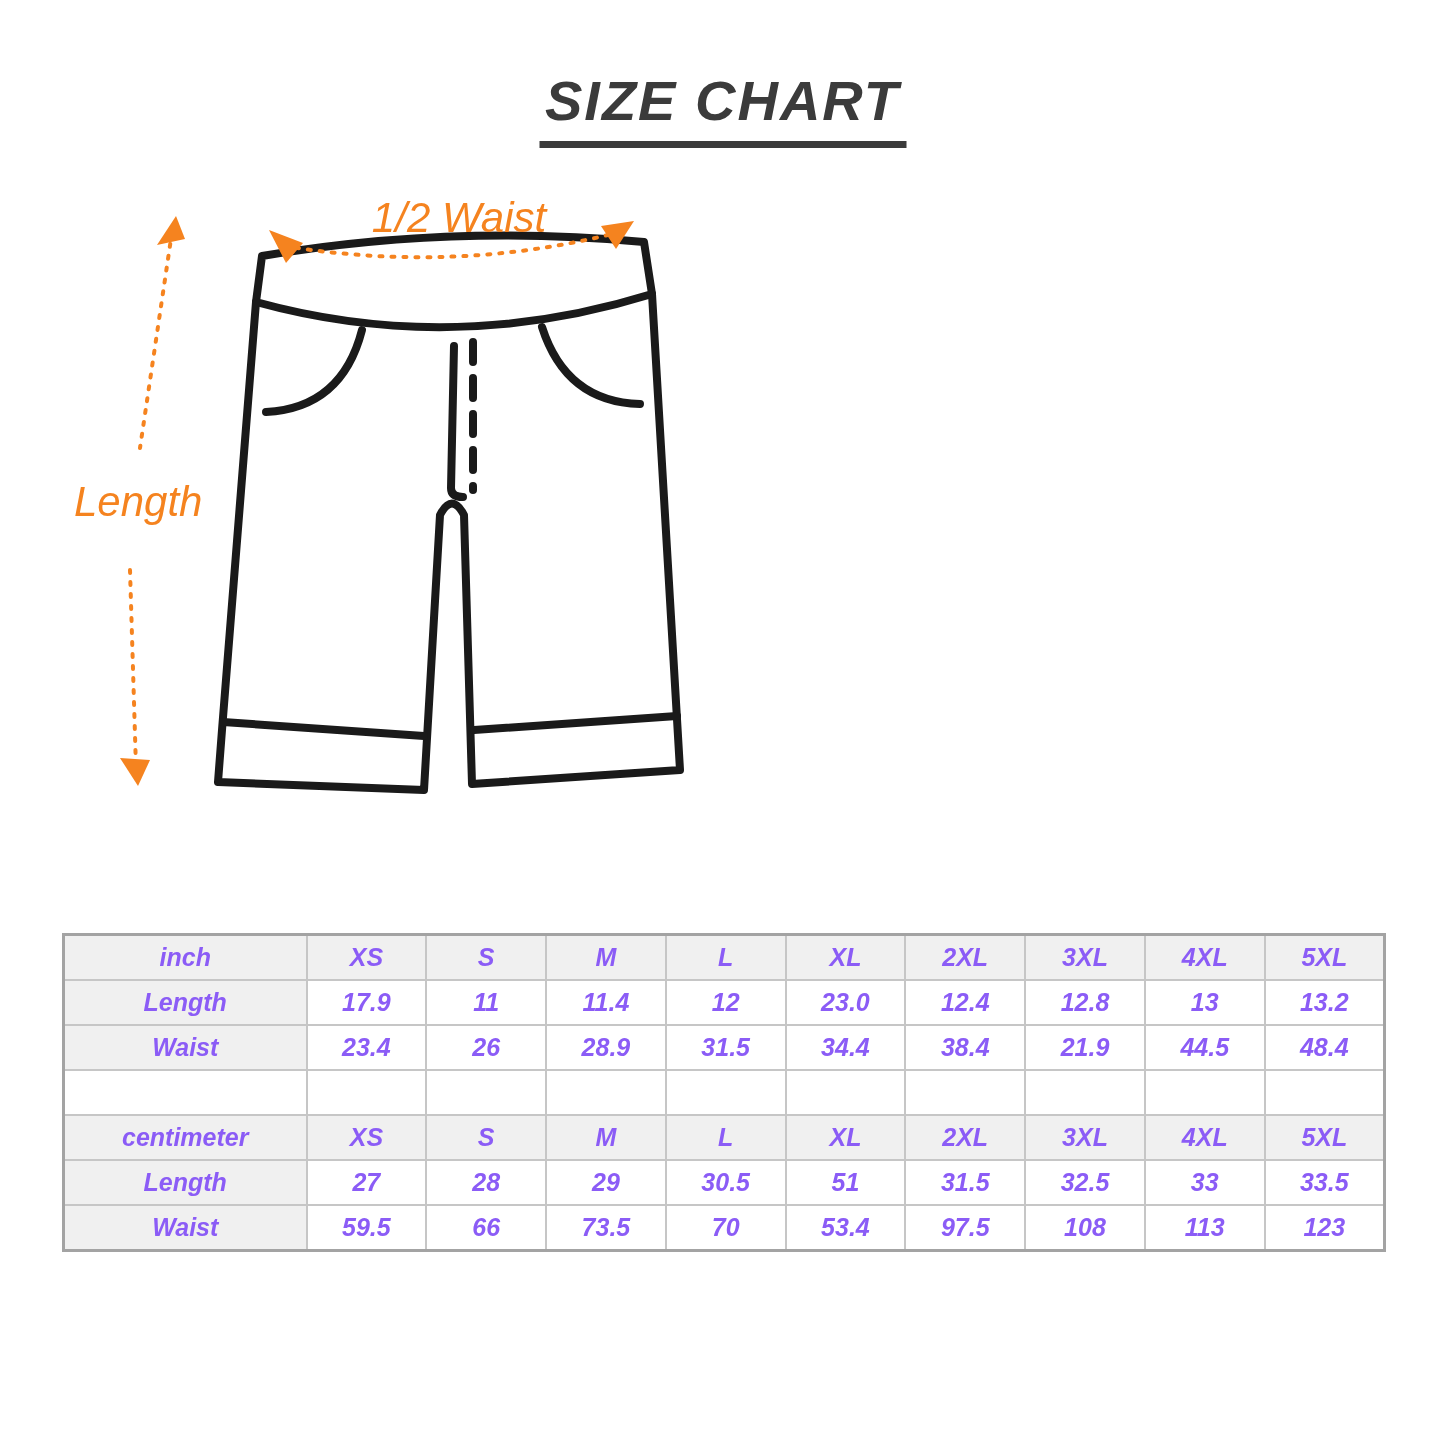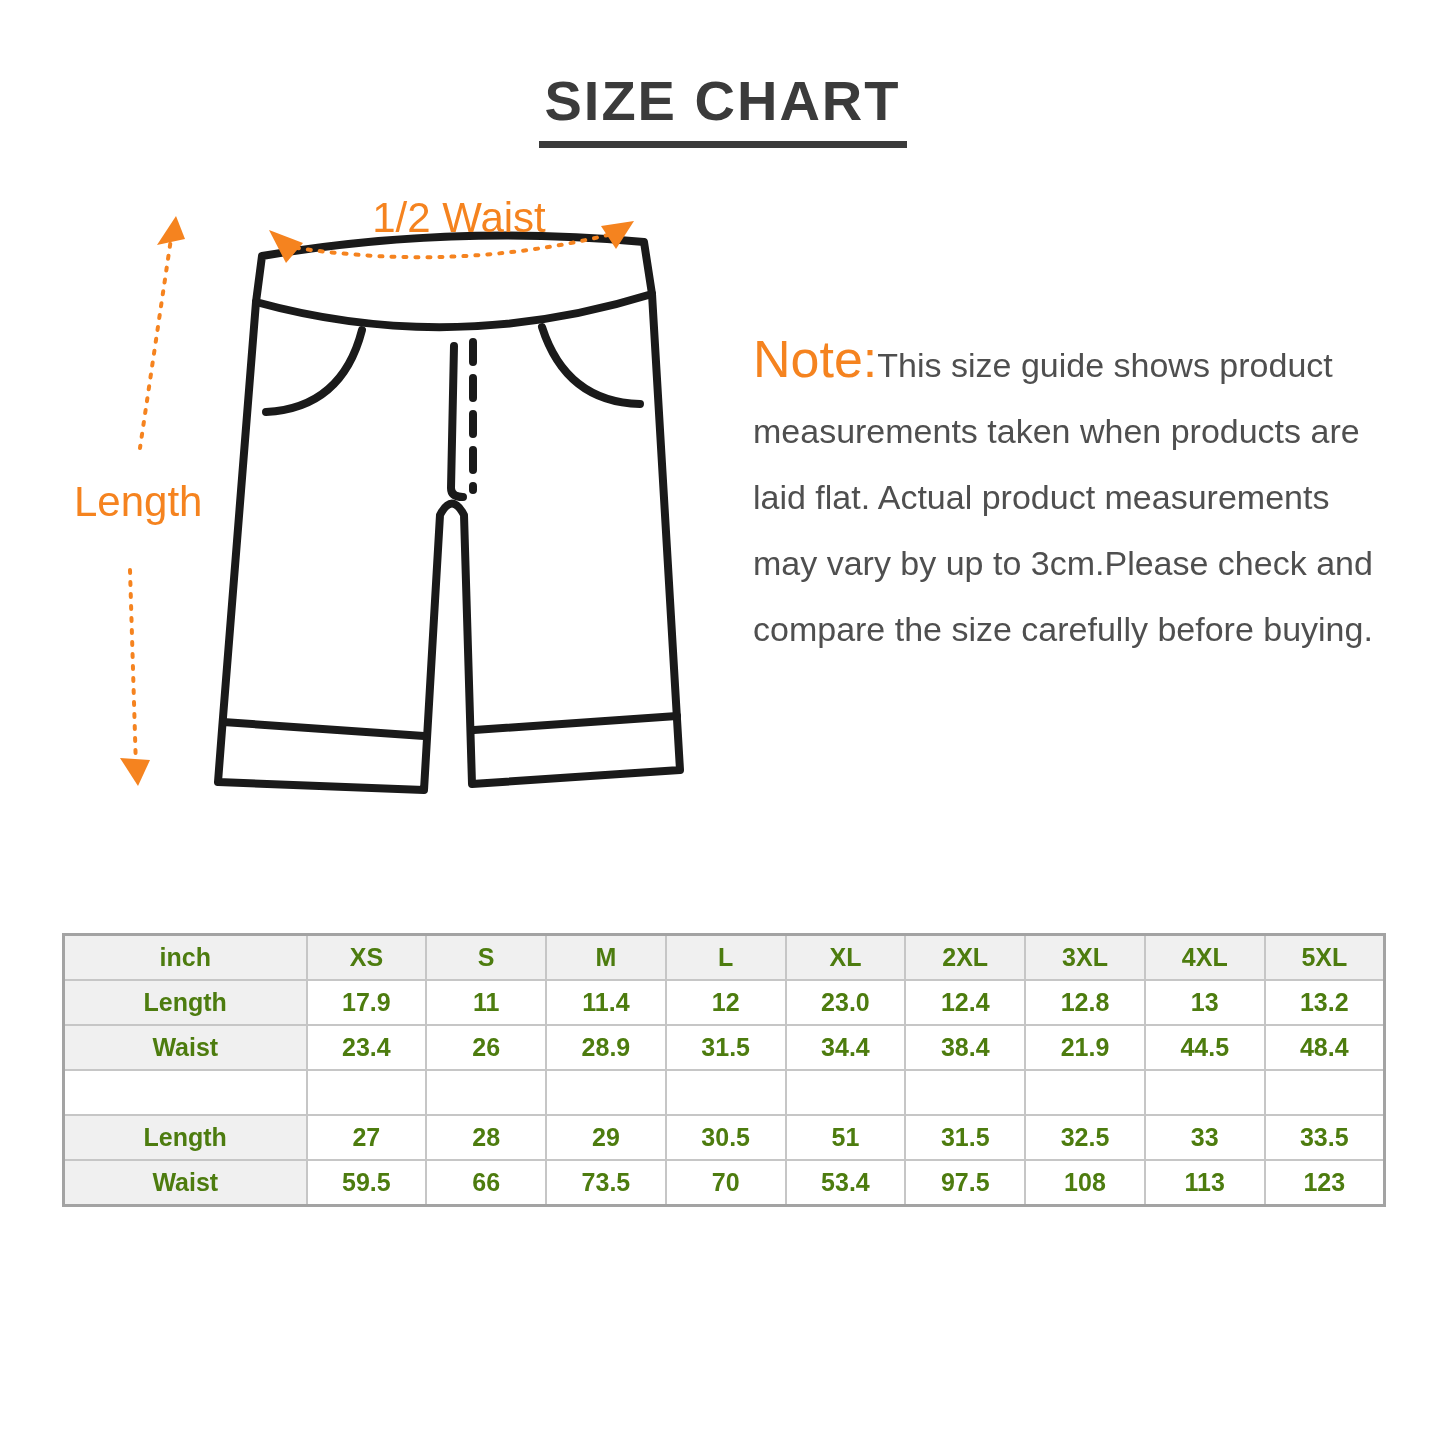--- a/index.html
+++ b/index.html
@@ -1,18 +1,18 @@
 <!DOCTYPE html>
 <html><head>
 <meta charset="utf-8">
 <style>
   html,body{margin:0;padding:0;background:#ffffff;}
   .page{
     position:relative;width:1445px;height:1445px;background:#ffffff;
-    font-family:"Liberation Sans", sans-serif;overflow:hidden;
+    font-family:"Liberation Sans", sans-serif;overflow:hidden;font-style:italic;
   }
   
   .title{
     position:absolute;top:68px;left:50%;transform:translateX(-50%);
     font-size:56px;font-weight:800;letter-spacing:2px;color:#3b3b3b;
     border-bottom:7px solid #3b3b3b;padding:0 6px 8px 6px;white-space:nowrap;
   }
   
   .diagram{position:absolute;left:72px;top:170px;width:700px;height:660px;}
   .diagram svg{position:absolute;left:0;top:0;}
@@ -24,21 +24,21 @@
   
   .note{
     position:absolute;left:753px;top:292px;width:648px;
     font-size:34px;color:#4f4f4f;line-height:66px;text-align:left;
   }
   .note .prefix{color:#F5831F;font-size:52px;}
   
   table.size-table{
     position:absolute;left:62px;top:933px;width:1324px;
     border-collapse:collapse;table-layout:fixed;
-    font-size:25px;font-weight:bold;color:#4d7c0f;
+    font-size:25px;font-weight:bold;color:#8b5cf6;
     border:3px solid #a3a3a3;
   }
   table.size-table td{
     border:2px solid #c6c6c6;height:43px;text-align:center;
     vertical-align:middle;background:#ffffff;padding:0;
   }
   table.size-table td.hd{background:#f0f0f0;}
   table.size-table tr.spacer td{background:#ffffff;}
 </style>
 </head>
@@ -76,21 +76,20 @@
         <path fill="none" stroke-width="4" stroke-dasharray="3 9" stroke-linecap="round" d="M 100 62 L 68 278"></path>
         <polygon stroke="none" points="104,46 85,75 113,69"></polygon>
         <path fill="none" stroke-width="4" stroke-dasharray="3 9" stroke-linecap="round" d="M 58 400 L 64 598"></path>
         <polygon stroke="none" points="66,616 48,588 78,590"></polygon>
       </g>
     </svg>
     <div class="label-orange waist-label">1/2 Waist</div>
     <div class="label-orange length-label">Length</div>
   </div>
 
-  <p class="note"><span class="prefix">Note:</span><span>This size guide shows product measurements taken when products are laid flat. Actual product measurements may vary by up to 3cm.Please check and compare the size carefully before buying.</span></p>
 
   <table class="size-table">
     <colgroup>
         <col style="width:243px">
         <col span="9">
       </colgroup>
 
     <tbody>
         <tr>
       <td class="hd">inch</td>
@@ -136,20 +135,32 @@
           <td></td>
       <td></td>
           <td></td>
       <td></td>
           <td></td>
       <td></td>
           <td></td>
     </tr>
 
     <tr>
+      <td class="hd">centimeter</td>
+      <td class="hd">XS</td>
+      <td class="hd">S</td>
+      <td class="hd">M</td>
+      <td class="hd">L</td>
+      <td class="hd">XL</td>
+      <td class="hd">2XL</td>
+      <td class="hd">3XL</td>
+      <td class="hd">4XL</td>
+      <td class="hd">5XL</td>
+    </tr>
+    <tr>
       <td class="hd">Length</td>
       <td>27</td>
       <td>28</td>
       <td>29</td>
       <td>30.5</td>
       <td>51</td>
       <td>31.5</td>
       <td>32.5</td>
       <td>33</td>
       <td>33.5</td>

